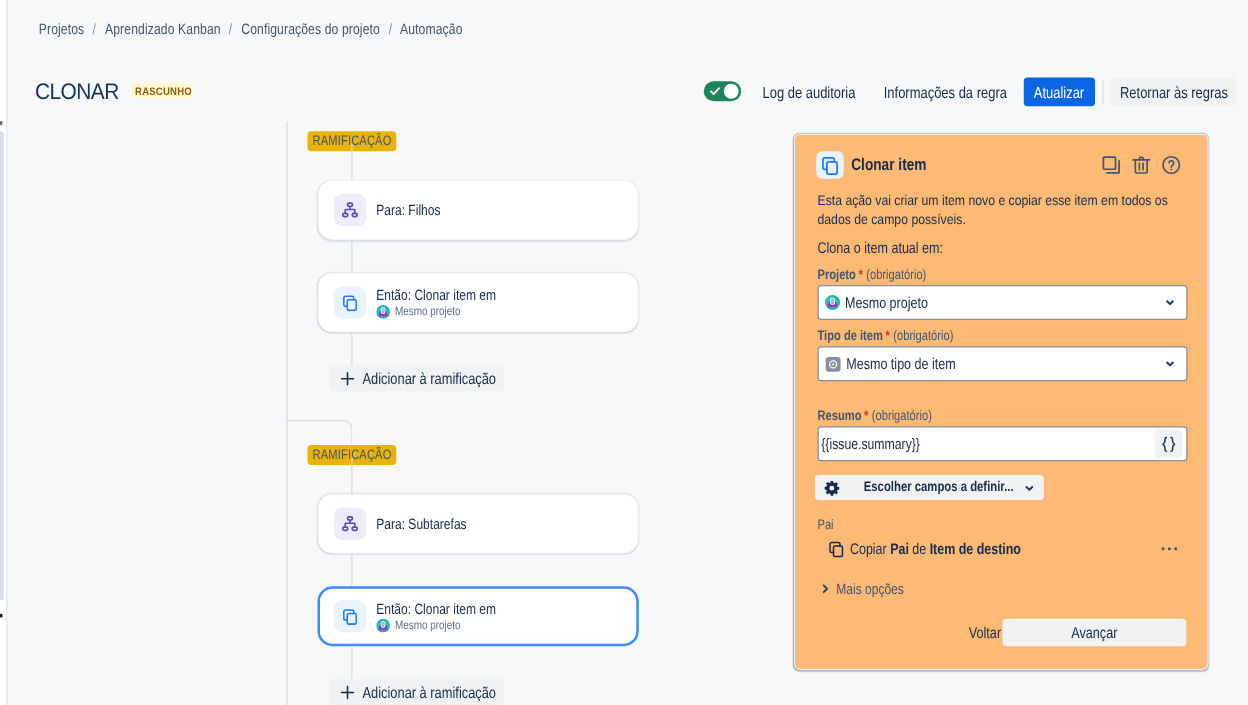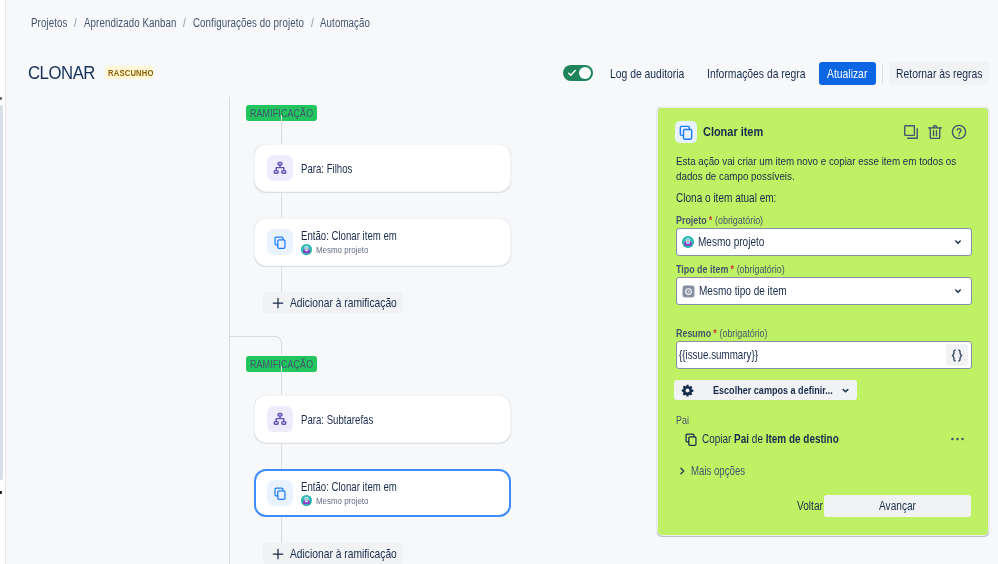--- a/index.html
+++ b/index.html
@@ -46,36 +46,36 @@
   .hdr-link.b { width:114px; margin-left:7px; margin-right:6px;}
   .btn-primary { background:#0C66E4; color:#fff; font-size:12.8px; height:23px; width:57px; display:flex; align-items:center; justify-content:center; border-radius:3px; cursor:pointer; margin-left:0px; font-weight:400;}
   .vdiv { width:1px; height:20px; background:#DCDFE4; margin:0 6px; }
   .btn-subtle { background:#F1F2F4; color:#172B4D; font-size:12.8px; height:23px; width:100px; display:flex; align-items:center; justify-content:center; border-radius:3px; cursor:pointer; white-space:nowrap;}
 
   
   .canvas { position:absolute; left:0px; top:97px; right:0; bottom:0; }
   .branch-rail { position:absolute; left:229px; top:0px; width:1px; height:467px; background:#D8DBE0; }
   .branch { position:absolute; left:246px; width:300px; }
   .branch-corner { position:absolute; width:53px; height:19px; border-right:1px solid #D8DBE0; border-top:1px solid #D8DBE0; border-top-right-radius:7px; }
-  .branch-label { position:absolute; top:8px; display:inline-block; background:#22c55e; color:#44546F; font-size:11px; letter-spacing:0.15px; padding:0 4px; height:16px; line-height:16px; border-radius:3px; font-weight:400;}
+  .branch-label { position:absolute; top:8px; display:inline-block; background:#eab308; color:#44546F; font-size:11px; letter-spacing:0.15px; padding:0 4px; height:16px; line-height:16px; border-radius:3px; font-weight:400;}
   .vline { position:absolute; width:1px; background:#D8DBE0; left:35px; }
   .node { position:absolute; left:8px; width:257px; height:48px; background:#fff; border:1px solid #F4F5F7; border-radius:12px; box-shadow:0 1px 1px rgba(9,30,66,0.10), 0 0 1px rgba(9,30,66,0.14); display:flex; align-items:center; padding-left:12px; cursor:pointer;}
   .node.sel { border:2px solid #3D8BFD; border-radius:12px; box-shadow:none; padding-left:11px;}
   .node-ico { width:26px; height:26px; border-radius:7px; display:flex; align-items:center; justify-content:center; flex:0 0 auto;}
   .node-ico.purple { background:#EFEBFF; }
   .node-ico.blue { background:#E9F2FF; }
   .node-txt { margin-left:8px; }
   .node-title { font-size:11.9px; color:#172B4D; line-height:14px;}
   .node-sub { font-size:9.8px; color:#626F86; display:flex; align-items:center; margin-top:1px; line-height:12px;}
   .node-sub .pavatar { margin-right:4px; display:flex; align-items:center;}
   .add-btn { position:absolute; left:17px; background:#F1F2F4; color:#172B4D; font-size:12.7px; height:21px; border-radius:3px; display:flex; align-items:center; padding:0 6px 0 9px; cursor:pointer;}
   .add-btn .plus { margin-right:6px; display:flex; align-items:center;}
 
   
-  .panel { position:absolute; left:657px; top:107px; width:332px; height:429px; background:#bef264; border:1px solid #EBECF0; border-radius:5px; box-shadow:0 1px 1px rgba(9,30,66,0.25), 0 0 1px rgba(9,30,66,0.31);}
+  .panel { position:absolute; left:635px; top:107px; width:332px; height:429px; background:#fdba74; border:1px solid #EBECF0; border-radius:5px; box-shadow:0 1px 1px rgba(9,30,66,0.25), 0 0 1px rgba(9,30,66,0.31);}
   .panel-inner { position:relative; height:100%; }
   .panel-head { position:absolute; left:17px; top:13px; right:21px; height:22px; display:flex; align-items:center; }
   .panel-ico { width:22px; height:22px; border-radius:5px; background:#E9F2FF; display:flex; align-items:center; justify-content:center; flex:0 0 auto;}
   .panel-title { font-size:13.5px; font-weight:700; color:#172B4D; margin-left:6px; letter-spacing:0px; line-height:16px;}
   .panel-acts { margin-left:auto; display:flex; align-items:center; gap:8px;}
   .panel-acts .ico { cursor:pointer; display:flex; }
   .desc { position:absolute; left:18px; top:46px; width:325px; font-size:11.2px; line-height:14.5px; color:#172B4D; }
   .subhead { position:absolute; left:18px; top:83px; font-size:12.4px; color:#172B4D; line-height:14px;}
   .flabel { position:absolute; left:18px; font-size:11px; font-weight:700; color:#44546F; line-height:12px; white-space:nowrap;}
   .flabel .req { color:#C9372C; font-weight:700; margin-left:-0.5px;}

